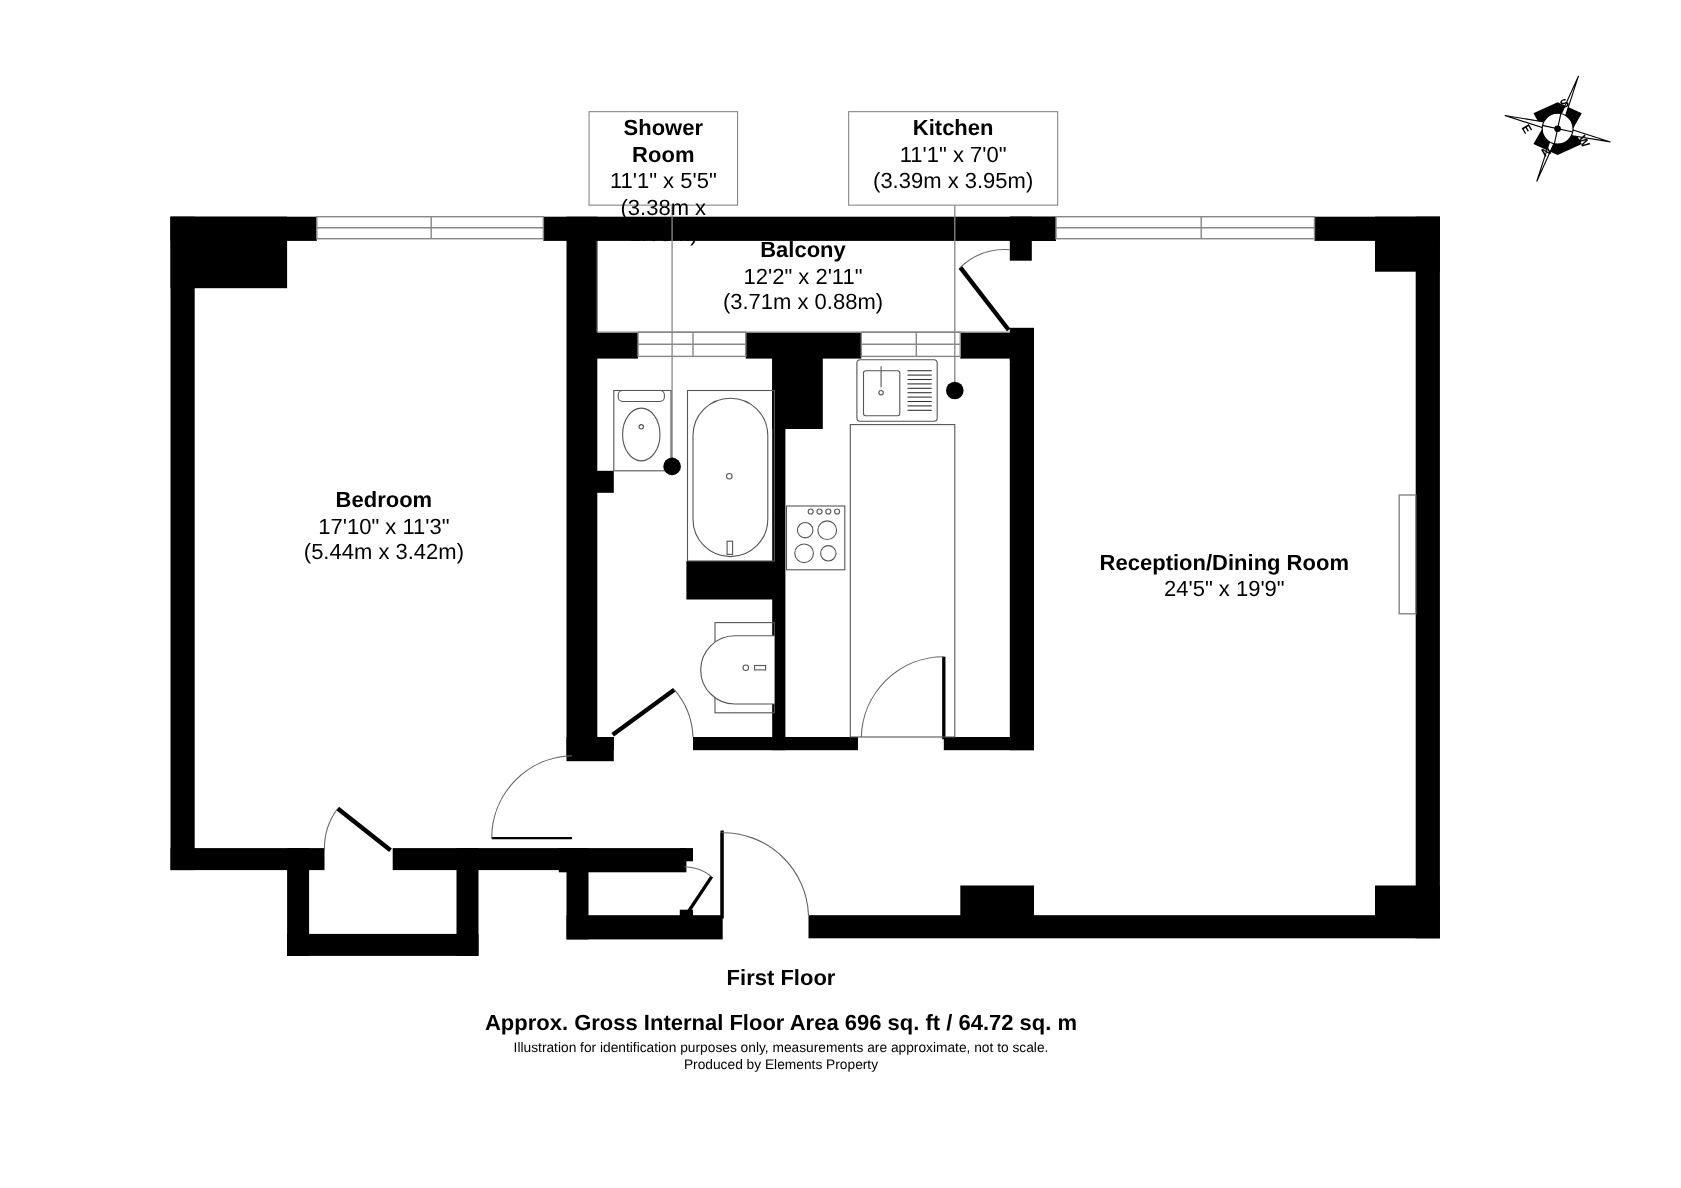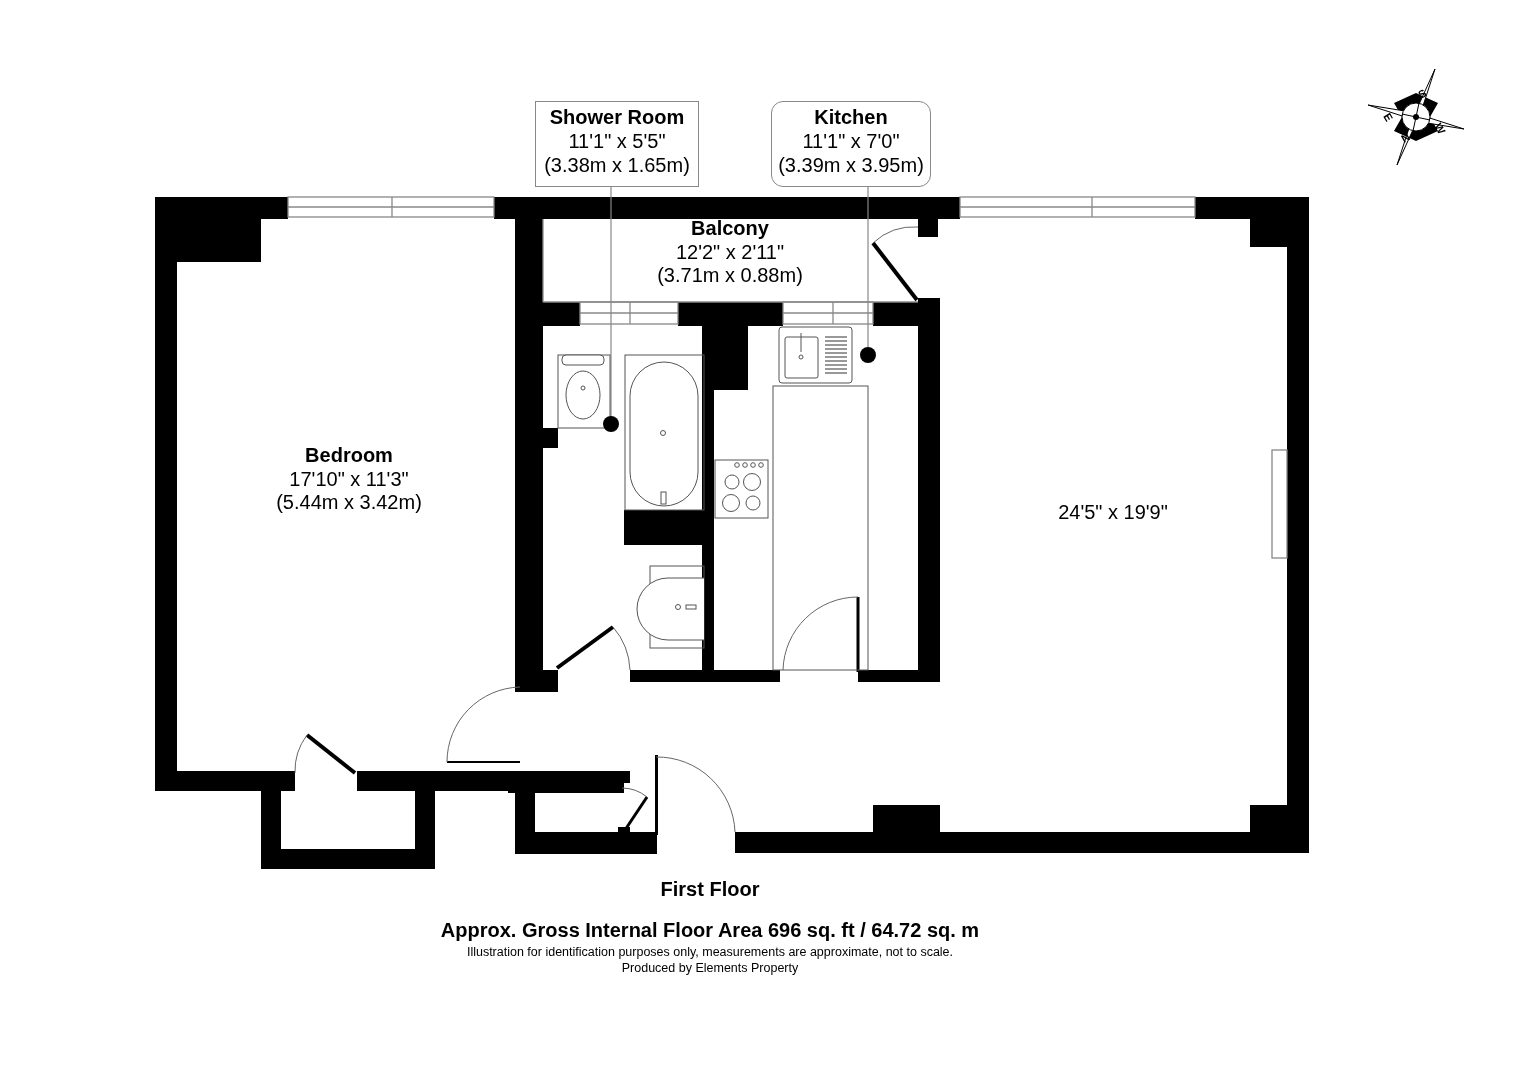--- a/index.html
+++ b/index.html
@@ -172,43 +172,44 @@
     <line x1="-14" y1="-3" x2="14" y2="3" stroke="#000" stroke-width="1"></line>
     <line x1="-3" y1="14" x2="3" y2="-14" stroke="#000" stroke-width="1"></line>
     <circle r="3" fill="#000"></circle>
     <text x="5" y="-18" font-size="11" font-weight="bold" font-family="Liberation Sans, sans-serif" transform="rotate(-30 5 -18)">S</text>
     <text x="-33" y="-1" font-size="11" font-weight="bold" font-family="Liberation Sans, sans-serif" transform="rotate(60 -33 -1)">E</text>
     <text x="18" y="9" font-size="11" font-weight="bold" font-family="Liberation Sans, sans-serif" transform="rotate(60 18 9)">W</text>
     <text x="-12" y="26" font-size="11" font-weight="bold" font-family="Liberation Sans, sans-serif" transform="rotate(-30 -12 26)">N</text>
   </g>
 </svg>
 
-<div class="box" style="left:535px;top:101px;width:164px;height:86px;">
+<div class="box" style="left:535px;top:101px;width:136px;height:86px;">
   <span class="t">Shower Room</span>
   <span>11'1" x 5'5"</span>
   <span>(3.38m x 1.65m)</span>
 </div>
-<div class="box" style="left:771px;top:101px;width:160px;height:86px;border-radius:12px;">
+<div class="box" style="left:771px;top:101px;width:191px;height:86px;">
   <span class="t">Kitchen</span>
   <span>11'1" x 7'0"</span>
   <span>(3.39m x 3.95m)</span>
 </div>
 
 <div class="lbl" style="left:610px;top:217px;width:240px;">
   <span class="t">Balcony</span>
   <span>12'2" x 2'11"</span>
   <span>(3.71m x 0.88m)</span>
 </div>
 
 <div class="lbl" style="left:229px;top:444px;width:240px;">
   <span class="t">Bedroom</span>
   <span>17'10" x 11'3"</span>
   <span>(5.44m x 3.42m)</span>
 </div>
 
 <div class="lbl" style="left:963px;top:501px;width:300px;">
+  <span class="t">Reception/Dining Room</span>
   <span>24'5" x 19'9"</span>
 </div>
 
 <div class="footer ff">First Floor</div>
 <div class="footer area">Approx. Gross Internal Floor Area 696 sq. ft / 64.72 sq. m</div>
 <div class="footer disc">Illustration for identification purposes only, measurements are approximate, not to scale.</div>
 <div class="footer prod">Produced by Elements Property</div>
 
 </body></html>

